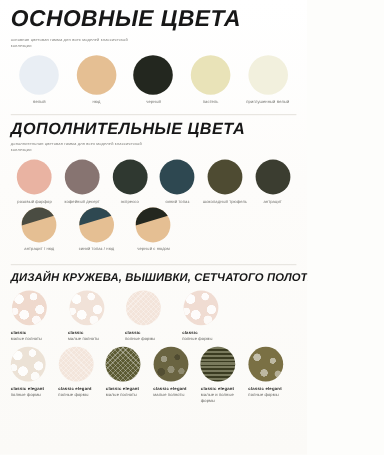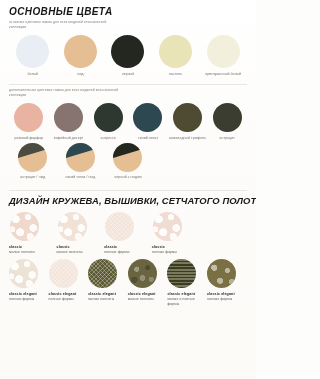--- a/index.html
+++ b/index.html
@@ -20,21 +20,21 @@
 
   
   .section{ padding:0 9px; }
   .sec-title{
     font-weight:bold;
     font-style:italic;
     letter-spacing:.4px;
     color:#171717;
     white-space:nowrap;
   }
-  .t1{ font-size:10px; padding-top:6px; }
+  .t1{ font-size:19px; padding-top:6px; }
   .t2{ font-size:13.5px; padding-top:4px; }
   .t3{ font-size:9.4px; padding-top:4px; letter-spacing:.1px;}
   .sec-sub{
     font-size:3.3px;
     line-height:1.55;
     color:#7a7a76;
     letter-spacing:.15px;
     margin-top:3px;
     max-width:110px;
     text-transform:lowercase;
@@ -178,20 +178,21 @@
     </div>
     <div class="cell">
       <div class="dot" style="background:#f2f0dd"></div>
       <div class="cap">приглушенный белый</div>
     </div>
   </div>
 
   <div class="rule" style="margin-top:7px"></div>
 
   <div class="section">
+    <div class="sec-title t2">ДОПОЛНИТЕЛЬНЫЕ ЦВЕТА</div>
     <div class="sec-sub">дополнительная цветовая гамма для всех моделей классической коллекции</div>
   </div>
 
   <div class="row row-add" style="margin-top:5px">
     <div class="cell">
       <div class="dot" style="background:#e9b3a2"></div>
       <div class="cap">розовый фарфор</div>
     </div>
     <div class="cell">
       <div class="dot" style="background:#877471"></div>

